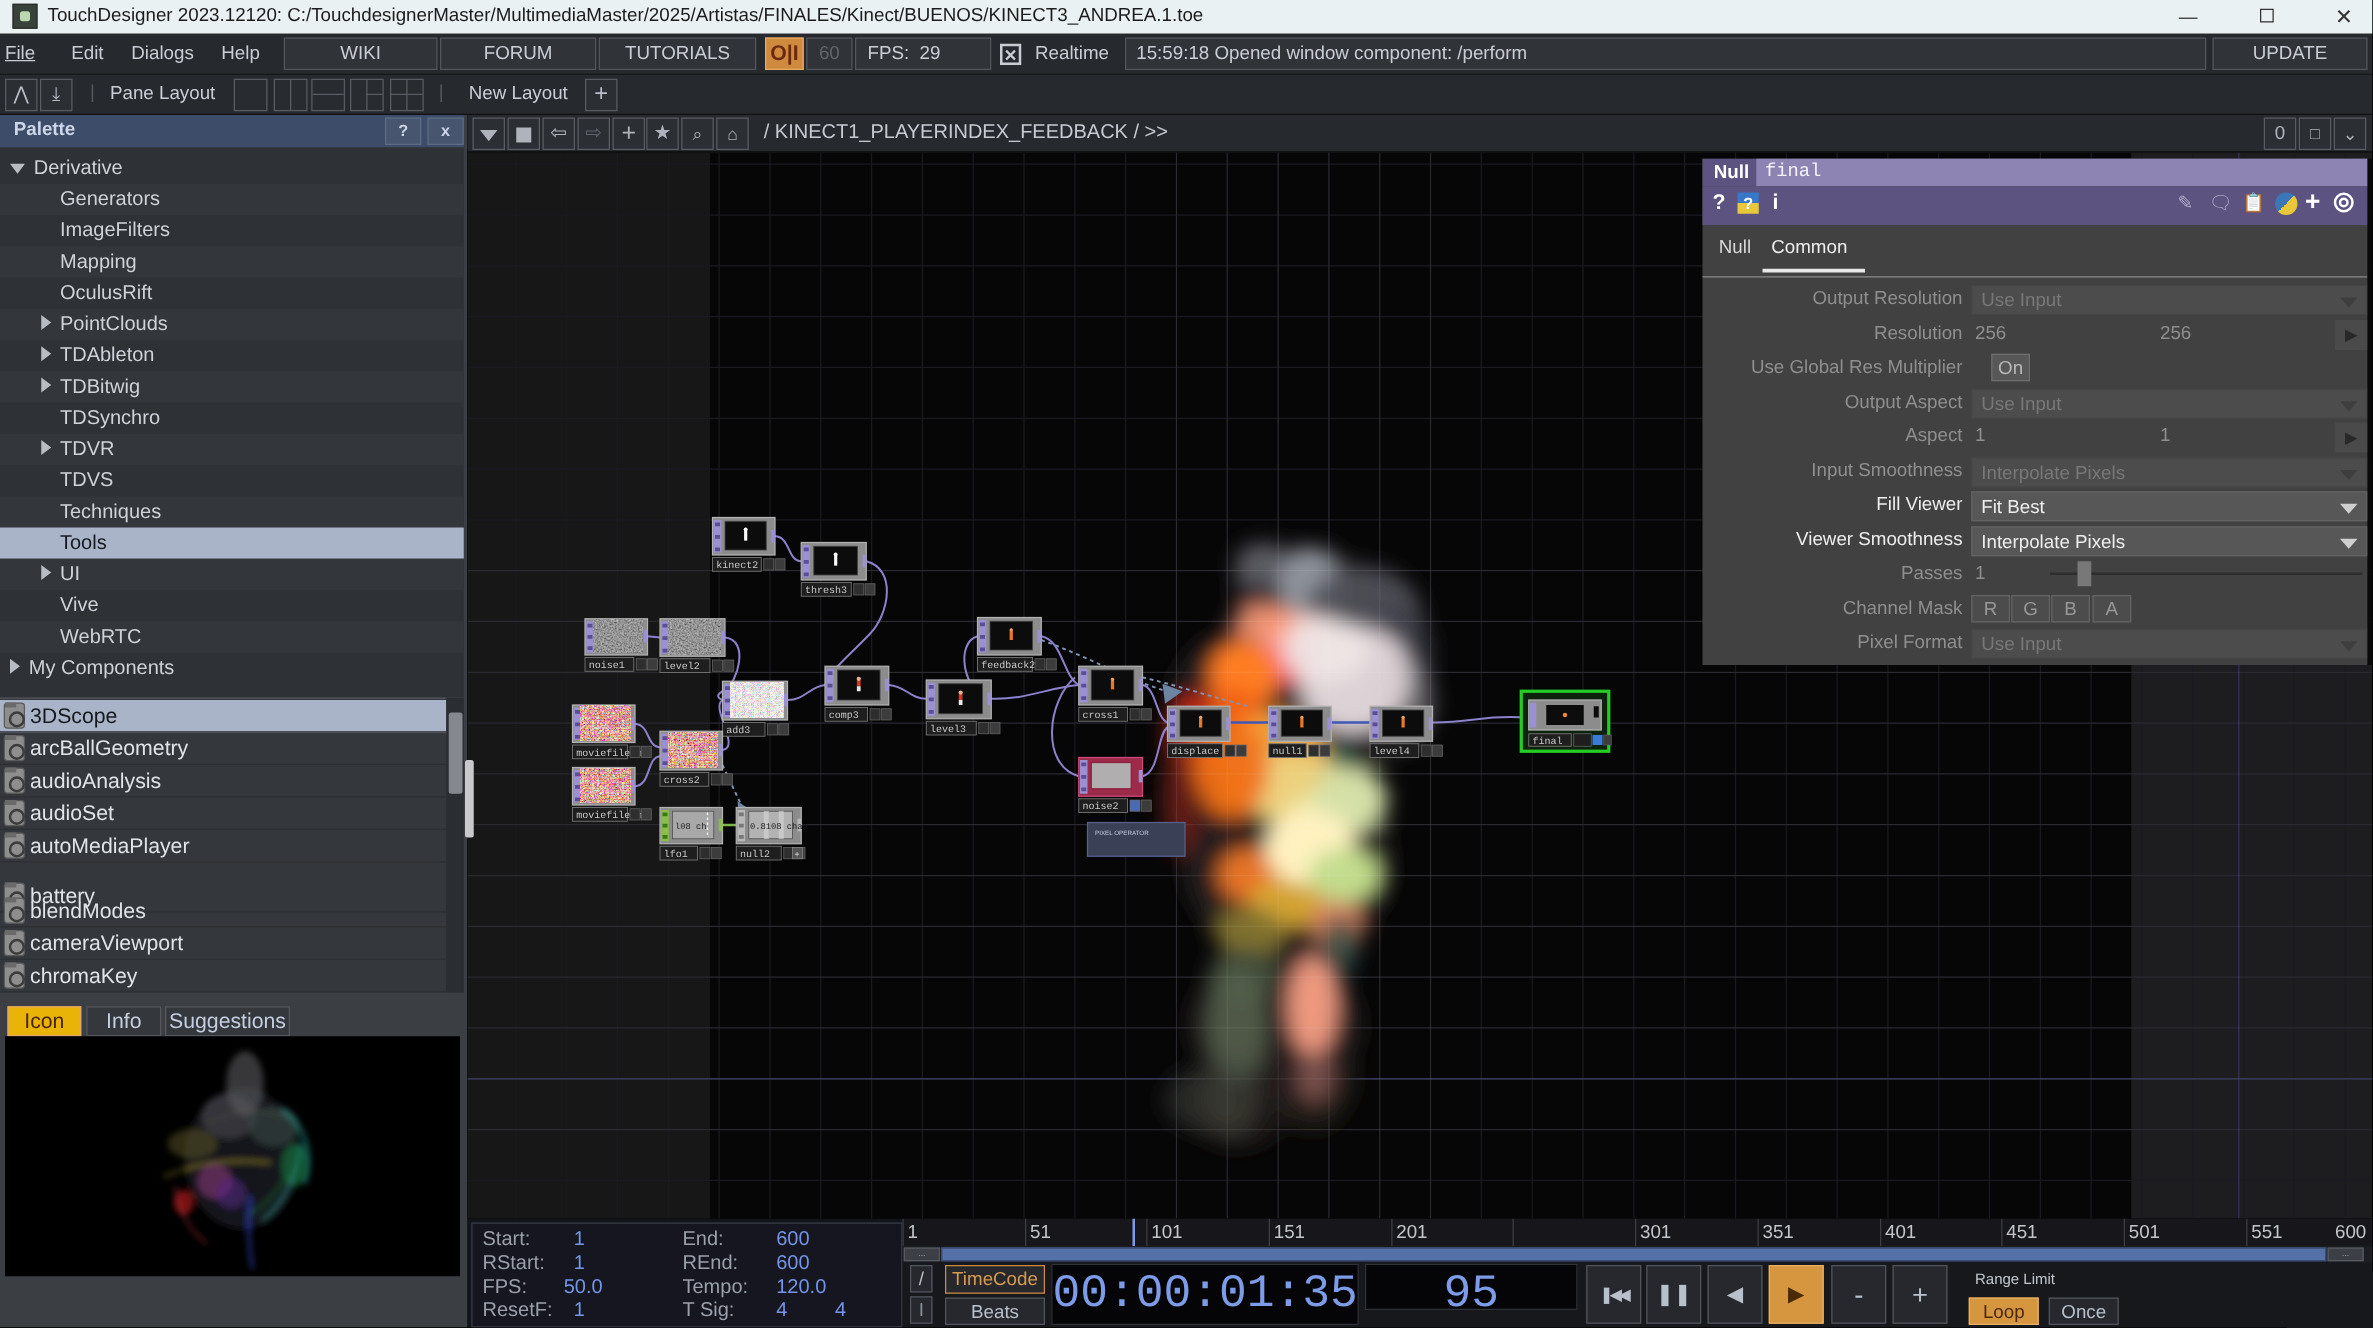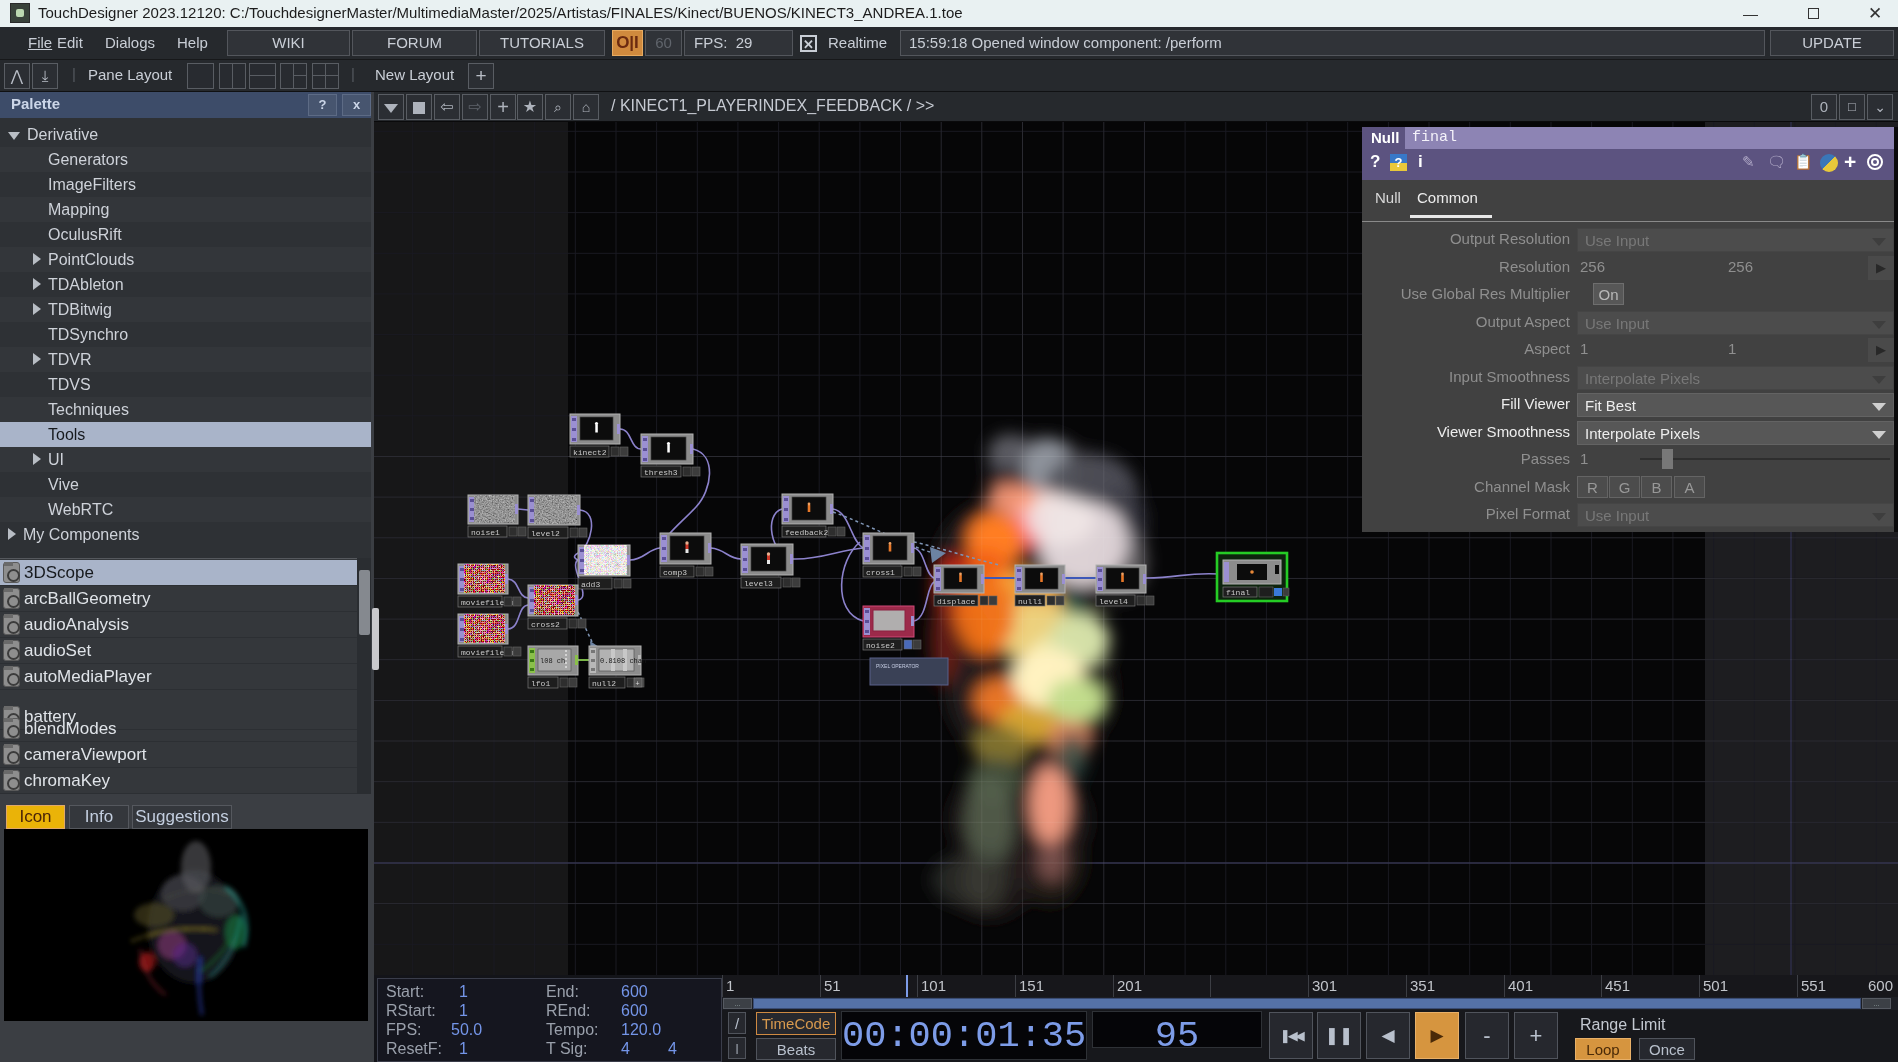--- a/index.html
+++ b/index.html
@@ -41,21 +41,21 @@
 </head>
 <body>
 <div class="abs" id="titlebar">
   <div class="abs ticon"></div>
   <div class="abs ttext">TouchDesigner 2023.12120: C:/TouchdesignerMaster/MultimediaMaster/2025/Artistas/FINALES/Kinect/BUENOS/KINECT3_ANDREA.1.toe</div>
   <div class="abs winbtn" style="left:1743px;">―</div>
   <div class="abs winbtn" style="left:1806px;"><span style="display:inline-block;width:11px;height:11px;border:1.5px solid #333;margin-top:7px;"></span></div>
   <div class="abs winbtn" style="left:1868px;font-size:17px;">✕</div>
 </div>
 <div class="abs" id="menubar">
-  <div class="abs mitem" style="left:28px;text-decoration:underline;">File</div>
+  <div class="abs mitem" style="left:4px;text-decoration:underline;">File</div>
   <div class="abs mitem" style="left:57px;">Edit</div>
   <div class="abs mitem" style="left:105px;">Dialogs</div>
   <div class="abs mitem" style="left:177px;">Help</div>
   <div class="abs mbtn" style="left:227px;width:123px;">WIKI</div>
   <div class="abs mbtn" style="left:352px;width:125px;">FORUM</div>
   <div class="abs mbtn" style="left:479px;width:126px;">TUTORIALS</div>
   <div class="abs mbtn" style="left:612px;width:31px;background:#d08a3e;border-color:#e8ab60;color:#6b2a10;font-weight:bold;font-size:17px;">O|I</div>
   <div class="abs mbtn" style="left:645px;width:37px;color:#60656c;">60</div>
   <div class="abs mbtn" style="left:684px;width:109px;text-align:left;padding-left:9px;">FPS:&nbsp;&nbsp;29</div>
   <div class="abs" style="left:800px;top:8px;width:17px;height:17px;border:2px solid #c9ced6;color:#c9ced6;font-size:13px;font-weight:bold;text-align:center;line-height:16px;">✕</div>
@@ -813,21 +813,21 @@
     <div class="abs tpb" style="left:34px;top:2px;width:80px;height:23px;border-color:#cf8a42;color:#d89a4e;">TimeCode</div>
     <div class="abs tpb" style="left:34px;top:28px;width:80px;height:22px;">Beats</div>
     <div class="abs" style="left:119px;top:1px;width:246px;height:49px;background:#050508;border:1px solid #2e3136;color:#7d9ce8;font-family:'Liberation Mono',monospace;font-size:37px;text-align:center;line-height:48px;">00:00:01:35</div>
     <div class="abs" style="left:370px;top:1px;width:170px;height:37px;background:#050508;border:1px solid #2e3136;color:#7d9ce8;font-family:'Liberation Mono',monospace;font-size:37px;text-align:center;line-height:48px;">95</div>
     <div class="abs tpb big" style="left:547px;font-size:13px;letter-spacing:-3px;">❚◀◀&nbsp;</div>
     <div class="abs tpb big" style="left:595px;">❚❚</div>
     <div class="abs tpb big" style="left:644px;">◀</div>
     <div class="abs tpb big" style="left:693px;background:#d6953f;border-color:#e8b068;color:#4a2a08;">▶</div>
     <div class="abs tpb big" style="left:743px;font-size:22px;">-</div>
     <div class="abs tpb big" style="left:792px;font-size:22px;">+</div>
-    <div class="abs" style="left:858px;top:6px;color:#c3c8d0;font-size:16px;">Range Limit</div>
+    <div class="abs" style="left:858px;top:6px;color:#c3c8d0;font-size:12px;">Range Limit</div>
     <div class="abs tpb" style="left:853px;top:28px;width:56px;height:22px;background:#d6953f;border-color:#e8b068;color:#4a2a08;">Loop</div>
     <div class="abs tpb" style="left:917px;top:28px;width:56px;height:22px;">Once</div>
   </div>
 </div>
 <style>
 .tlv{color:#7495e8;}
 .tpb{background:#26282e;border:1px solid #50545c;color:#b8c0cc;font-size:15px;text-align:center;display:flex;align-items:center;justify-content:center;}
 .tpb.big{top:2px;width:44px;height:47px;font-size:17px;}
 </style>
 

